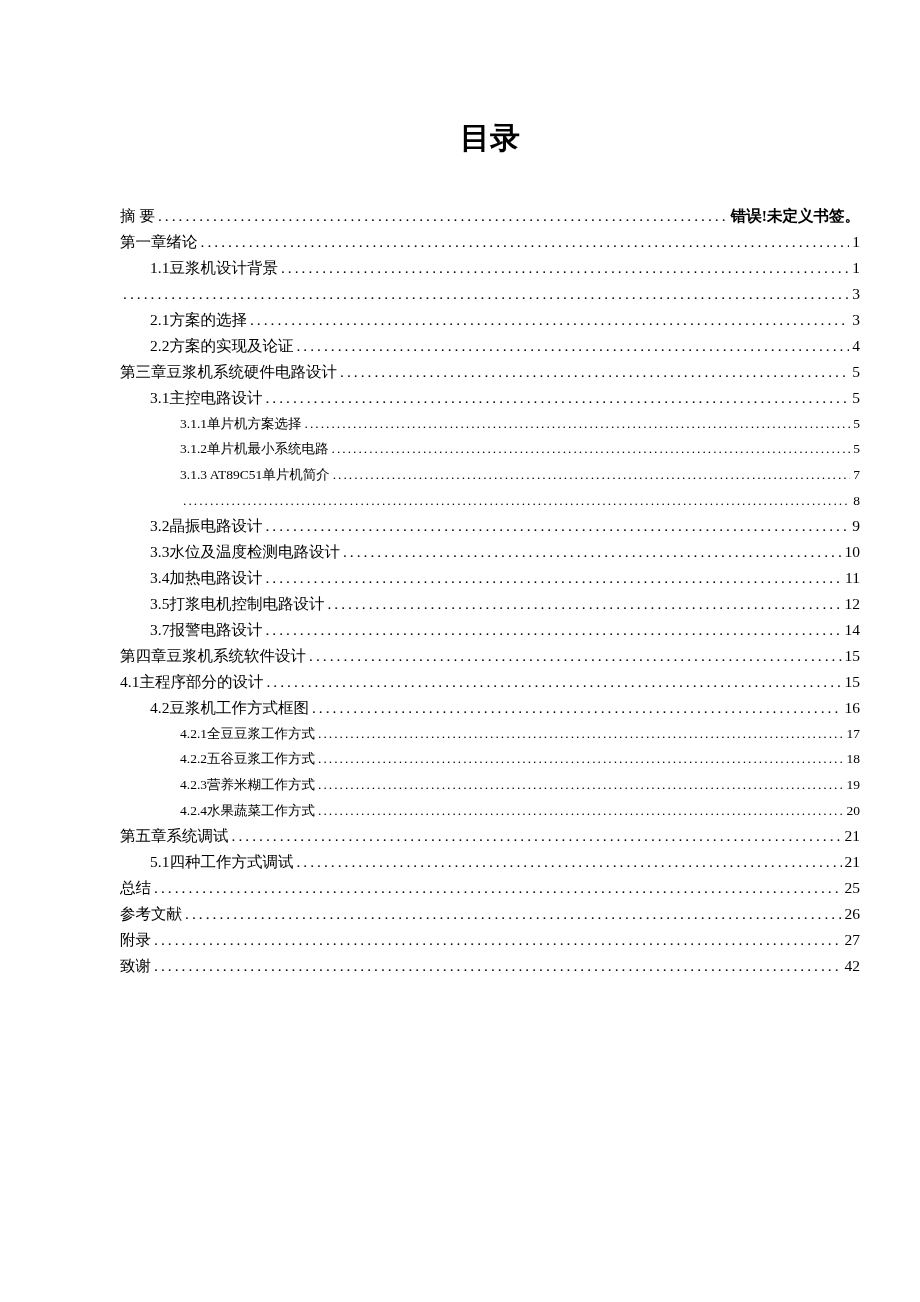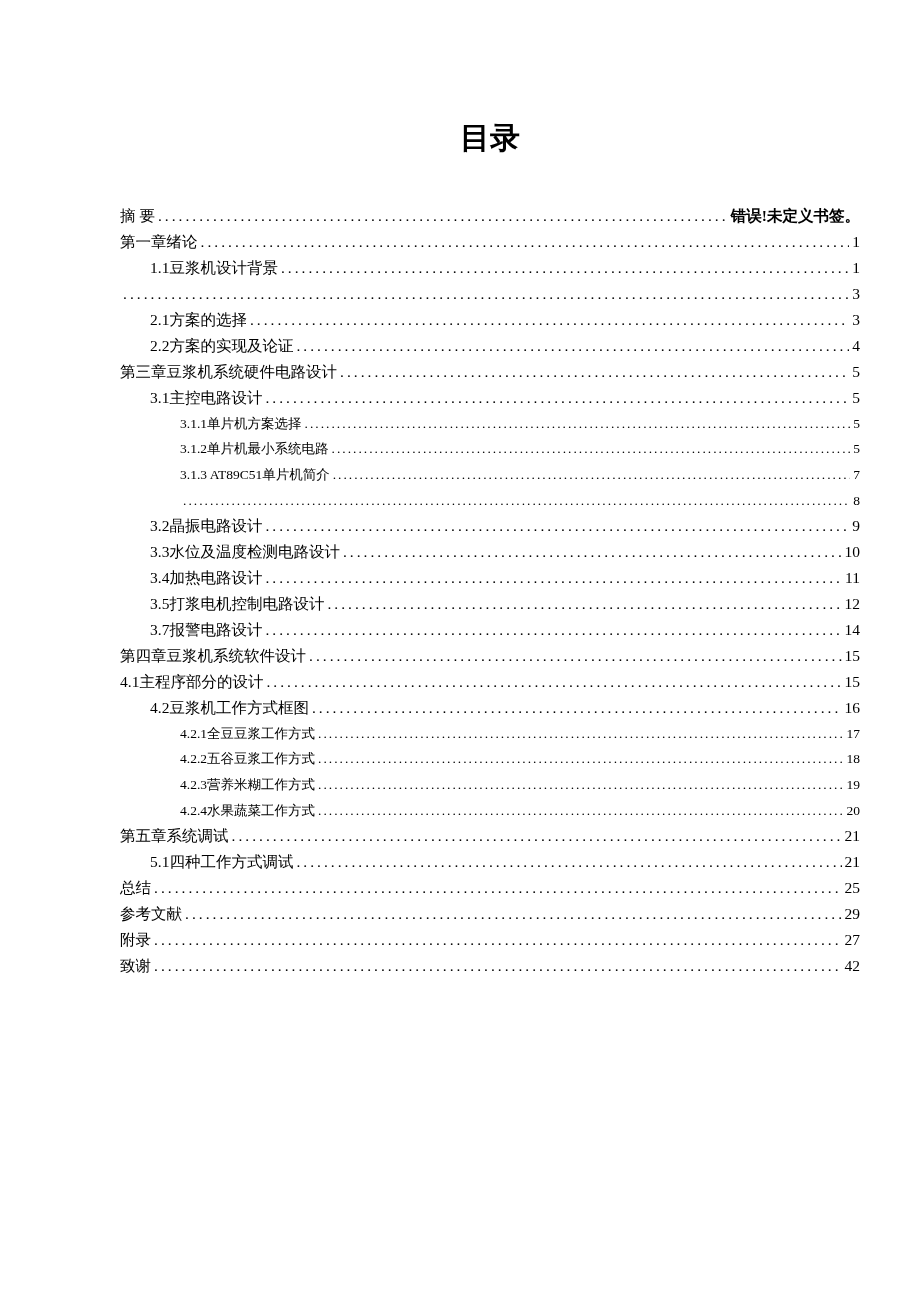--- a/index.html
+++ b/index.html
@@ -183,21 +183,21 @@
         <span class="toc-page">21</span>
       </div>
       <div class="toc-row">
         <span class="toc-title">总结</span>
         <span class="dots"></span>
         <span class="toc-page">25</span>
       </div>
       <div class="toc-row">
         <span class="toc-title">参考文献</span>
         <span class="dots"></span>
-        <span class="toc-page">29</span>
+        <span class="toc-page">26</span>
       </div>
       <div class="toc-row">
         <span class="toc-title">附录</span>
         <span class="dots"></span>
         <span class="toc-page">27</span>
       </div>
       <div class="toc-row">
         <span class="toc-title">致谢</span>
         <span class="dots"></span>
         <span class="toc-page">42</span>

